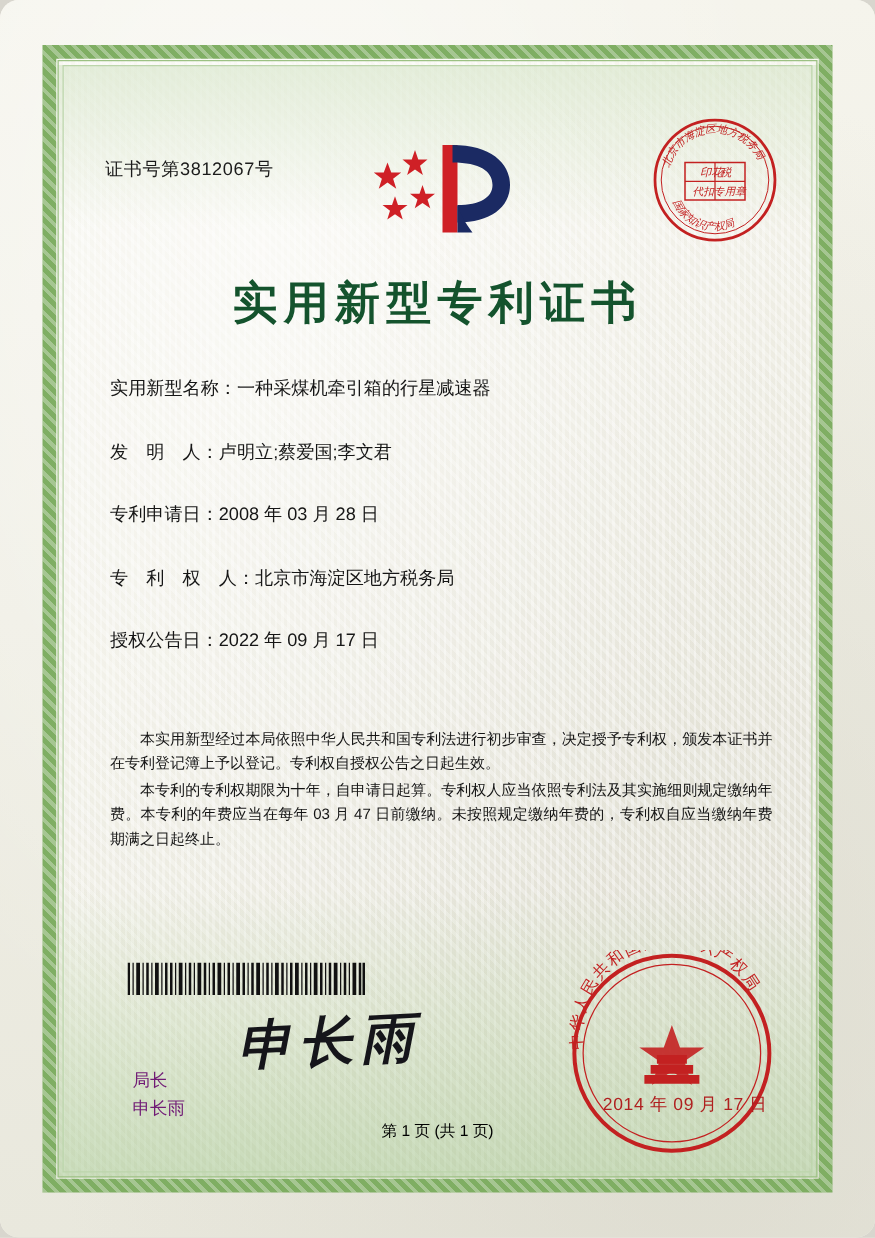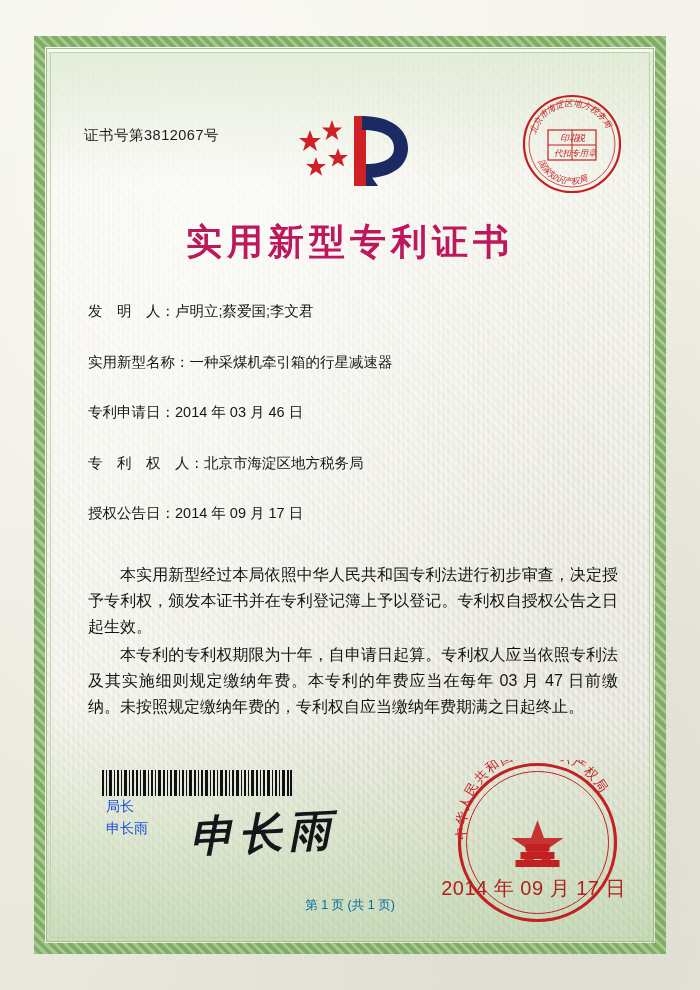--- a/index.html
+++ b/index.html
@@ -13,20 +13,21 @@
     overflow: hidden;
     font-family: "Liberation Serif", serif;
   }
 
   .page {
     position: relative;
     width: 700px;
     height: 990px;
     background: #f2f1e9;
     overflow: hidden;
+    border-radius: 15px;
   }
 
   
   .paper-texture {
     position: absolute;
     inset: 0;
     background:
       radial-gradient(ellipse at 30% 20%, rgba(255,255,255,0.55), rgba(255,255,255,0) 60%),
       radial-gradient(ellipse at 80% 85%, rgba(210,208,195,0.5), rgba(255,255,255,0) 65%),
       linear-gradient(180deg, #f5f4ec 0%, #efeee4 50%, #e9e8dd 100%);
@@ -133,21 +134,21 @@
 
   .title {
     position: absolute;
     left: 0;
     right: 0;
     top: 148px;
     text-align: center;
     font-size: 36px;
     font-weight: bold;
     letter-spacing: 5px;
-    color: #be185d;
+    color: #14532d;
     font-family: Liberation Sans, sans-serif;
   }
 
   
   .fields {
     position: absolute;
     left: 18px;
     right: 10px;
     top: 232px;
   }
@@ -161,22 +162,22 @@
   }
   .field-label {
     display: inline;
   }
 
   
   .paragraphs {
     position: absolute;
     left: 18px;
     right: 12px;
-    top: 492px;
-    font-size: 16px;
+    top: 512px;
+    font-size: 12px;
     line-height: 1.62;
     color: #141414;
     font-family: "Liberation Sans", sans-serif;
     text-align: justify;
   }
   .paragraphs p {
     margin: 0 0 2px 0;
     text-indent: 2em;
   }
 
@@ -186,25 +187,25 @@
     left: 32px;
     top: 700px;
     width: 190px;
     height: 26px;
   }
 
   
   .sign-labels {
     position: absolute;
     left: 36px;
-    top: 726px;
+    top: 786px;
     font-size: 14px;
     line-height: 1.55;
-    color: #1d4ed8;
-    font-family: Liberation Sans, sans-serif;
+    color: #701a75;
+    font-family: Liberation Mono, monospace;
   }
   .signature {
     position: absolute;
     left: 120px;
     top: 735px;
     font-size: 43px;
     color: #15151a;
     font-family: "DejaVu Serif", serif;
     font-style: italic;
     letter-spacing: 6px;
@@ -215,36 +216,36 @@
   
   .national-seal {
     position: absolute;
     right: 10px;
     top: 690px;
     width: 165px;
     height: 165px;
   }
   .seal-date {
     position: absolute;
-    right: 4px;
+    right: 16px;
     top: 805px;
-    font-size: 20px;
+    font-size: 14px;
     color: #b02020;
     font-family: "Liberation Sans", sans-serif;
     letter-spacing: 0.5px;
   }
 
   .page-footer {
     position: absolute;
     left: 0;
     right: 0;
     bottom: 6px;
     text-align: center;
     font-size: 12.5px;
-    color: #0369a1;
+    color: #000000;
     font-family: "Liberation Sans", sans-serif;
   }
 </style>
 </head>
 <body>
 
 <div class="page">
   <div class="paper-texture"></div>
   <div class="border-outer"></div>
   <div class="top-wash"></div>
@@ -287,25 +288,25 @@
         <path id="arcBot" d="M 16 56 A 36 36 0 0 0 88 56" fill="none"></path>
         <text font-size="8.5" fill="#c32121" font-family="DejaVu Sans, sans-serif">
           <textPath href="#arcBot" startOffset="12%">国家知识产权局</textPath>
         </text>
       </svg>
     </div>
 
     <div class="title">实用新型专利证书</div>
 
     <div class="fields">
+      <div class="field-row"><span class="field-label">实用新型名称：一种采煤机牵引箱的行星减速器</span></div>
       <div class="field-row"><span class="field-label">发　明　人：卢明立;蔡爱国;李文君</span></div>
-      <div class="field-row"><span class="field-label">实用新型名称：一种采煤机牵引箱的行星减速器</span></div>
-      <div class="field-row"><span class="field-label">专利申请日：2014 年 03 月 46 日</span></div>
+      <div class="field-row"><span class="field-label">专利申请日：2008 年 03 月 28 日</span></div>
       <div class="field-row"><span class="field-label">专　利　权　人：北京市海淀区地方税务局</span></div>
-      <div class="field-row"><span class="field-label">授权公告日：2014 年 09 月 17 日</span></div>
+      <div class="field-row"><span class="field-label">授权公告日：2022 年 09 月 17 日</span></div>
     </div>
 
     <div class="paragraphs">
       <p>本实用新型经过本局依照中华人民共和国专利法进行初步审查，决定授予专利权，颁发本证书并在专利登记簿上予以登记。专利权自授权公告之日起生效。</p>
       <p>本专利的专利权期限为十年，自申请日起算。专利权人应当依照专利法及其实施细则规定缴纳年费。本专利的年费应当在每年 03 月 47 日前缴纳。未按照规定缴纳年费的，专利权自应当缴纳年费期满之日起终止。</p>
     </div>
 
     <div class="barcode">
       <svg viewBox="0 0 190 26" width="190" height="26" preserveAspectRatio="none">
         <g fill="#111">

